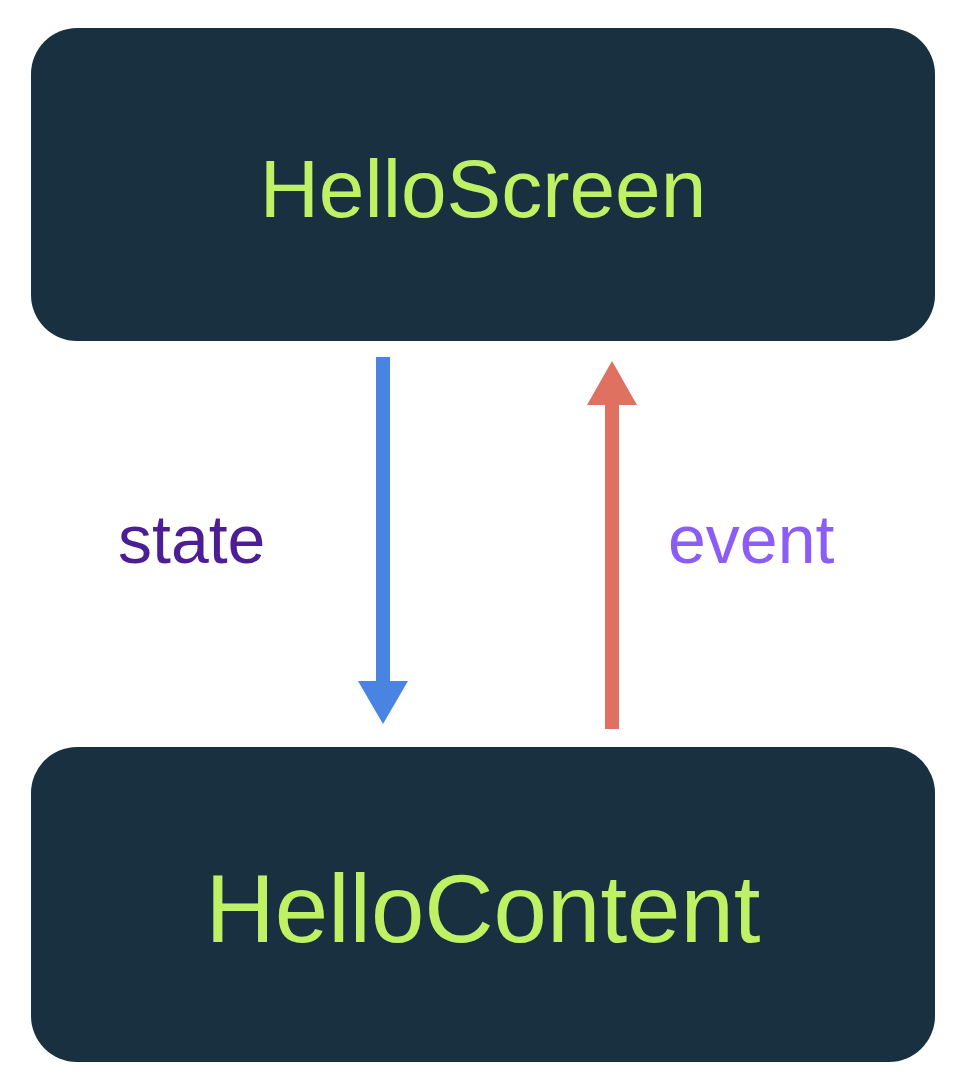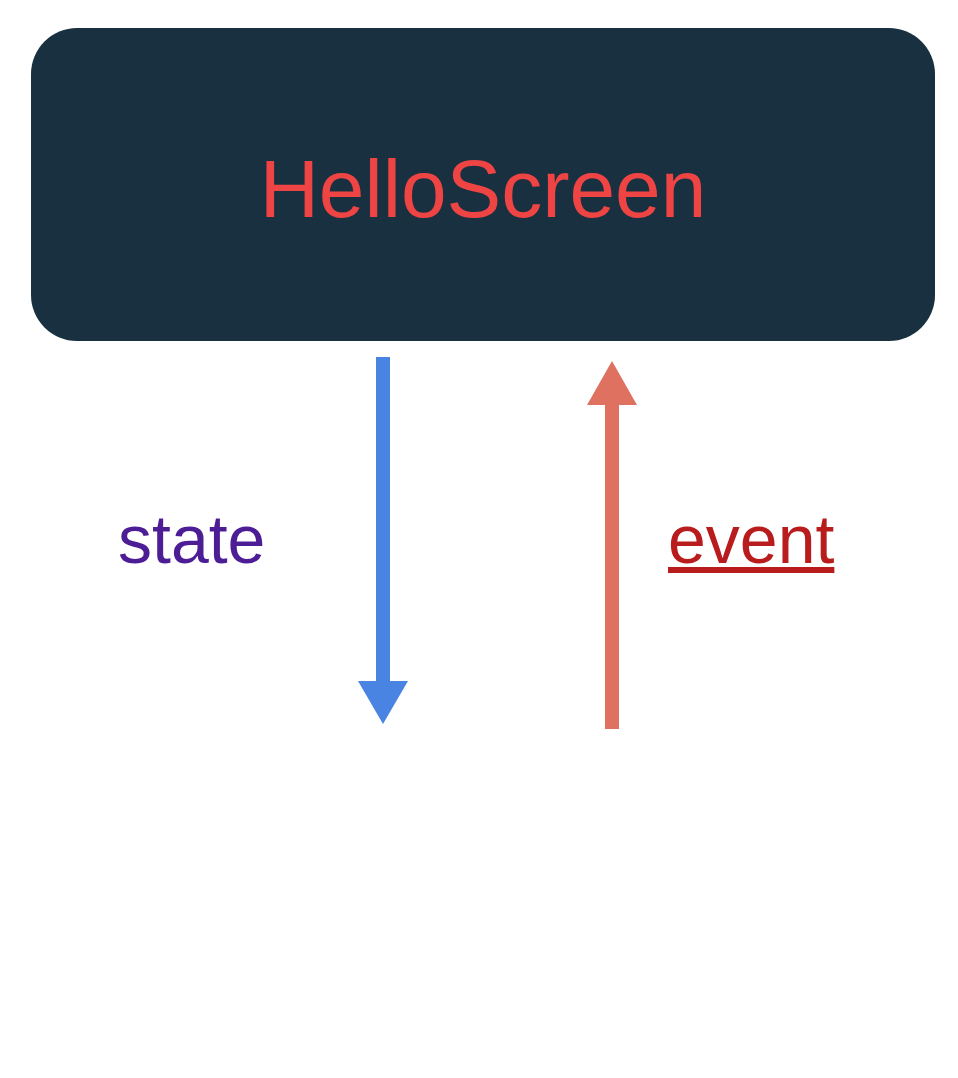--- a/index.html
+++ b/index.html
@@ -20,21 +20,21 @@
   .node-box {
     position: absolute;
     background: #18303f;
     border-radius: 46px;
     display: flex;
     align-items: center;
     justify-content: center;
     box-sizing: border-box;
   }
   .node-label {
-    color: #ef4444;
+    color: #bef264;
     font-family: "Liberation Sans", sans-serif;
     font-weight: 400;
     letter-spacing: 0px;
     white-space: nowrap;
     text-align: center;
     margin-top: 8px;
   }
   #node-screen {
     left: 31px;
     top: 28px;
@@ -72,22 +72,21 @@
     white-space: nowrap;
   }
   #label-state {
     left: 118px;
     top: 505px;
     color: #4c1d95;
   }
   #label-event {
     left: 668px;
     top: 505px;
-    color: #b91c1c;
-    text-decoration: underline;
+    color: #8b5cf6;
   }
 </style>
 </head>
 <body>
 
 <div id="canvas">
 
   <div class="node-box" id="node-screen">
     <span class="node-label">HelloScreen</span>
   </div>
@@ -100,14 +99,17 @@
     <g>
       <rect x="605" y="403" width="14" height="326" fill="#df7160"></rect>
       <polygon points="587,405 637,405 612,361" fill="#df7160"></polygon>
     </g>
   </svg>
 
   <span class="edge-label" id="label-state">state</span>
 
   <span class="edge-label" id="label-event">event</span>
 
+  <div class="node-box" id="node-content">
+    <span class="node-label">HelloContent</span>
+  </div>
 
 </div>
 
 </body></html>

